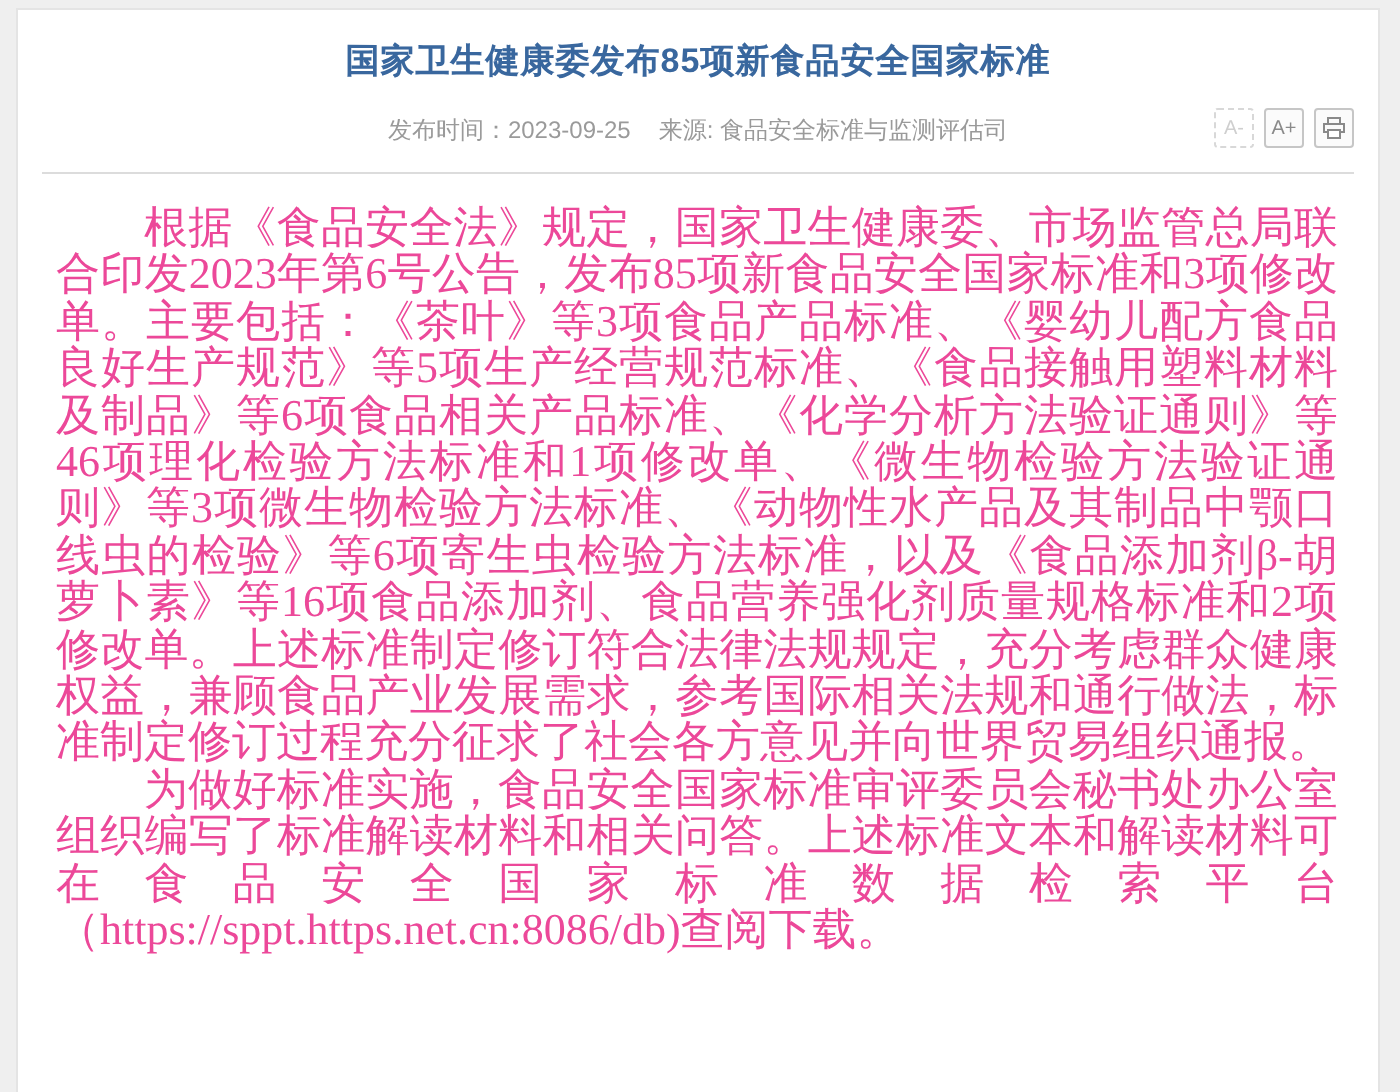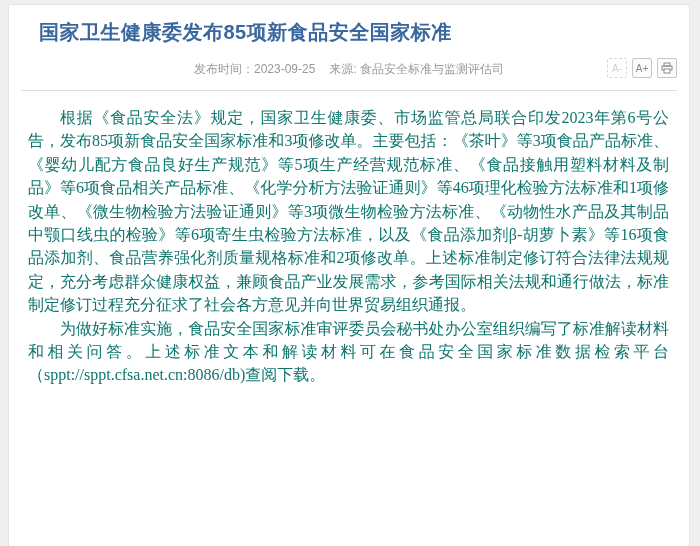--- a/index.html
+++ b/index.html
@@ -7,21 +7,22 @@
     width:700px;height:546px;overflow:hidden;position:relative;
     background:#efefef;
     font-family:"Liberation Sans","DejaVu Sans",sans-serif;
   }
   .card{
     position:absolute;left:8px;top:4px;width:682px;height:560px;
     background:#ffffff;border:1px solid #e4e4e4;box-sizing:border-box;
   }
   .article-title{
     margin:14px 30px 0;
-    font-size:20px;font-weight:bold;
+    text-align:center;
+    font-size:17px;font-weight:bold;
     color:#39679e;
     letter-spacing:0.5px;
   }
   .meta-row{
     position:relative;
     margin-top:15px;
     height:22px;
     text-align:center;
     font-size:12px;color:#9a9a9a;
   }
@@ -42,22 +43,22 @@
   }
   .tool-btn svg{display:block;}
   .divider{
     margin:7px 12px 0 12px;
     border-bottom:1px solid #dcdcdc;
     height:0;
   }
   .article-body{
     padding:15px 20px 0 19px;
     font-family:"Liberation Serif","DejaVu Serif",serif;
-    font-size:16px;line-height:23.4px;
-    color:#0f766e;
+    font-size:22px;line-height:23.4px;
+    color:#ec4899;
     text-align:justify;
   }
   .article-body p{margin:0;text-indent:2em;}
 </style>
 </head>
 <body>
 
 <div class="card">
 
   <h1 class="article-title">国家卫生健康委发布85项新食品安全国家标准</h1>
@@ -77,16 +78,16 @@
           </svg>
         </span>
       </button>
     </div>
   </div>
 
   <div class="divider"></div>
 
   <div class="article-body">
     <p>根据《食品安全法》规定，国家卫生健康委、市场监管总局联合印发2023年第6号公告，发布85项新食品安全国家标准和3项修改单。主要包括：《茶叶》等3项食品产品标准、《婴幼儿配方食品良好生产规范》等5项生产经营规范标准、《食品接触用塑料材料及制品》等6项食品相关产品标准、《化学分析方法验证通则》等46项理化检验方法标准和1项修改单、《微生物检验方法验证通则》等3项微生物检验方法标准、《动物性水产品及其制品中颚口线虫的检验》等6项寄生虫检验方法标准，以及《食品添加剂β-胡萝卜素》等16项食品添加剂、食品营养强化剂质量规格标准和2项修改单。上述标准制定修订符合法律法规规定，充分考虑群众健康权益，兼顾食品产业发展需求，参考国际相关法规和通行做法，标准制定修订过程充分征求了社会各方意见并向世界贸易组织通报。</p>
-    <p>为做好标准实施，食品安全国家标准审评委员会秘书处办公室组织编写了标准解读材料和相关问答。上述标准文本和解读材料可在食品安全国家标准数据检索平台（sppt://sppt.cfsa.net.cn:8086/db)查阅下载。</p>
+    <p>为做好标准实施，食品安全国家标准审评委员会秘书处办公室组织编写了标准解读材料和相关问答。上述标准文本和解读材料可在食品安全国家标准数据检索平台（https://sppt.https.net.cn:8086/db)查阅下载。</p>
   </div>
 
 </div>
 
 </body></html>

